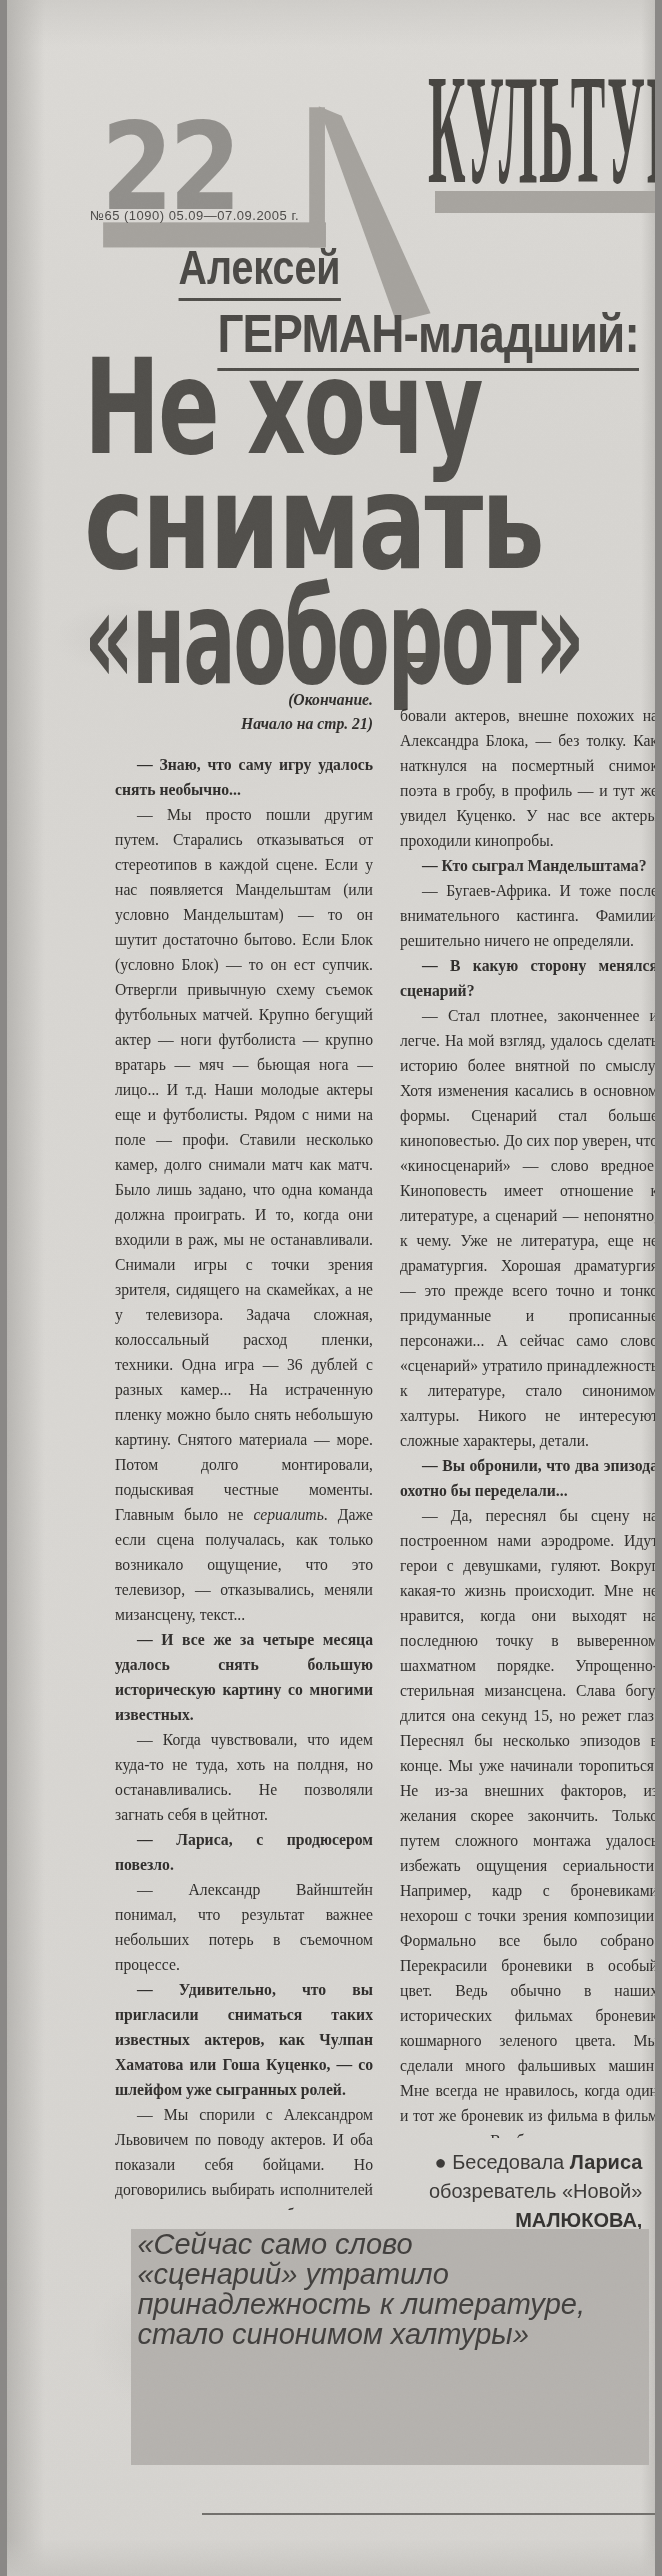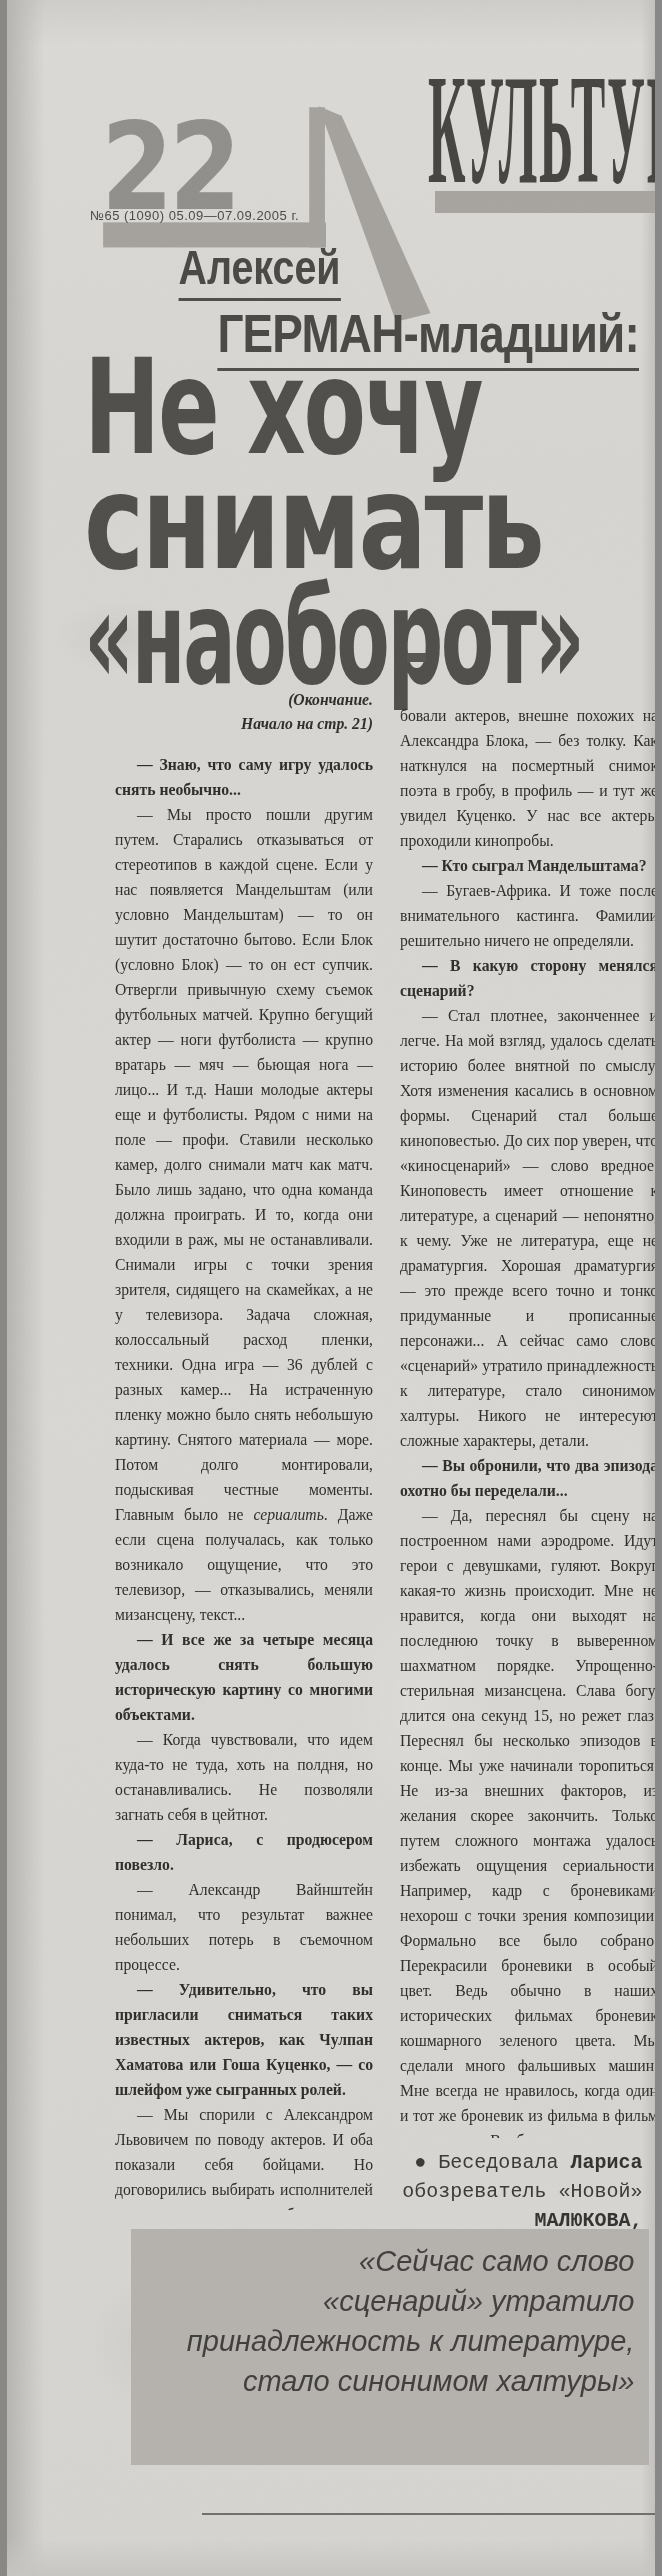--- a/index.html
+++ b/index.html
@@ -69,28 +69,28 @@
   .col-right{left:393px;top:703px;height:1435px;}
   .para{margin:0;text-indent:22px;}
   .para.question{font-weight:700;}
   .para.noindent{text-indent:0;}
   .para.continuation{font-weight:700;font-style:italic;text-align:right;text-indent:0;
     line-height:24px;margin-bottom:16px;}
   .photo-corner{position:absolute;left:400px;top:653px;width:19px;height:9px;background:#57554f;}
 
   
   .byline{position:absolute;right:12.6px;top:2148px;width:282px;text-align:right;
-    font-family:Liberation Mono, monospace;font-size:20px;line-height:29px;color:#3b3937;}
+    font-family:Liberation Sans, sans-serif;font-size:20px;line-height:29px;color:#3b3937;}
   .byline-line strong{font-weight:700;color:#343230;}
 
   
   .pull-quote-box{position:absolute;left:124px;top:2229px;width:518px;height:236px;background:#b5b2ae;}
-  .pull-quote-text{position:absolute;right:14.6px;top:12px;width:497px;
+  .pull-quote-text{position:absolute;right:14.6px;top:0;width:497px;
     font-family:"Liberation Sans",sans-serif;font-style:italic;
-    font-size:29px;line-height:40px;color:#403e3c;text-align:right;white-space:pre-line;}
+    font-size:29px;line-height:30px;color:#403e3c;text-align:left;white-space:pre-line;}
 
   .divider-rule{position:absolute;left:195px;top:2513px;width:468px;height:1.6px;background:#716f6b;}
 
   .noise{position:absolute;left:0;top:0;pointer-events:none;opacity:.45;}
 </style>
 </head>
 <body>
 
 <div id="page">
 
@@ -124,21 +124,21 @@
     <span class="hl hl2">снимать</span>
     <span class="hl hl3">«наоборот»</span>
   </div>
 
   <div class="photo-corner"></div>
 
   <div class="col col-left" lang="ru">
       <div class="para continuation">(Окончание.<br>Начало на стр. 21)</div>
       <div class="para question">— Знаю, что саму игру удалось снять необычно...</div>
       <div class="para answer">— Мы просто пошли другим путем. Старались отказываться от стереотипов в каждой сцене. Если у нас появляется Мандельштам (или условно Мандельштам) — то он шутит достаточно бытово. Если Блок (условно Блок) — то он ест супчик. Отвергли привычную схему съемок футбольных матчей. Крупно бегущий актер — ноги футболиста — крупно вратарь — мяч — бьющая нога — лицо... И т.д. Наши молодые актеры еще и футболисты. Рядом с ними на поле — профи. Ставили несколько камер, долго снимали матч как матч. Было лишь задано, что одна команда должна проиграть. И то, когда они входили в раж, мы не останавливали. Снимали игры с точки зрения зрителя, сидящего на скамейках, а не у телевизора. Задача сложная, колоссальный расход пленки, техники. Одна игра — 36 дублей с разных камер... На истраченную пленку можно было снять небольшую картину. Снятого материала — море. Потом долго монтировали, подыскивая честные моменты. Главным было не <em>сериалить</em>. Даже если сцена получалась, как только возникало ощущение, что это телевизор, — отказывались, меняли мизансцену, текст...</div>
-      <div class="para question">— И все же за четыре месяца удалось снять большую историческую картину со многими объектами.</div>
+      <div class="para question">— И все же за четыре месяца удалось снять большую историческую картину со многими известных.</div>
       <div class="para answer">— Когда чувствовали, что идем куда-то не туда, хоть на полдня, но останавливались. Не позволяли загнать себя в цейтнот.</div>
       <div class="para question">— Лариса, с продюсером повезло.</div>
       <div class="para answer">— Александр Вайнштейн понимал, что результат важнее небольших потерь в съемочном процессе.</div>
       <div class="para question">— Удивительно, что вы пригласили сниматься таких известных актеров, как Чулпан Хаматова или Гоша Куценко, — со шлейфом уже сыгранных ролей.</div>
       <div class="para answer">— Мы спорили с Александром Львовичем по поводу актеров. И оба показали себя бойцами. Но договорились выбирать исполнителей с точки зрения их способности, а не медийной раскрученности. К тому же четыре главных героя сыграны дебютантами.</div>
     </div>
 
   <div class="col col-right" lang="ru">
       <div class="para answer noindent">бовали актеров, внешне похожих на Александра Блока, — без толку. Как наткнулся на посмертный снимок поэта в гробу, в профиль — и тут же увидел Куценко. У нас все актеры проходили кинопробы.</div>
       <div class="para question">— Кто сыграл Мандельштама?</div>

